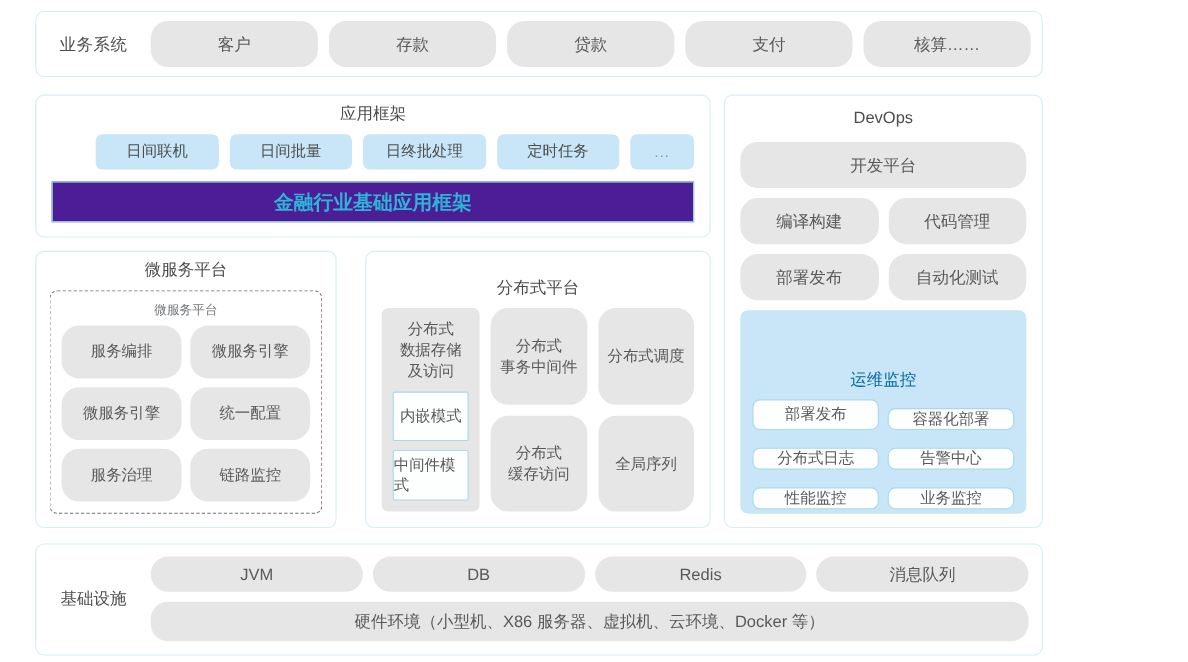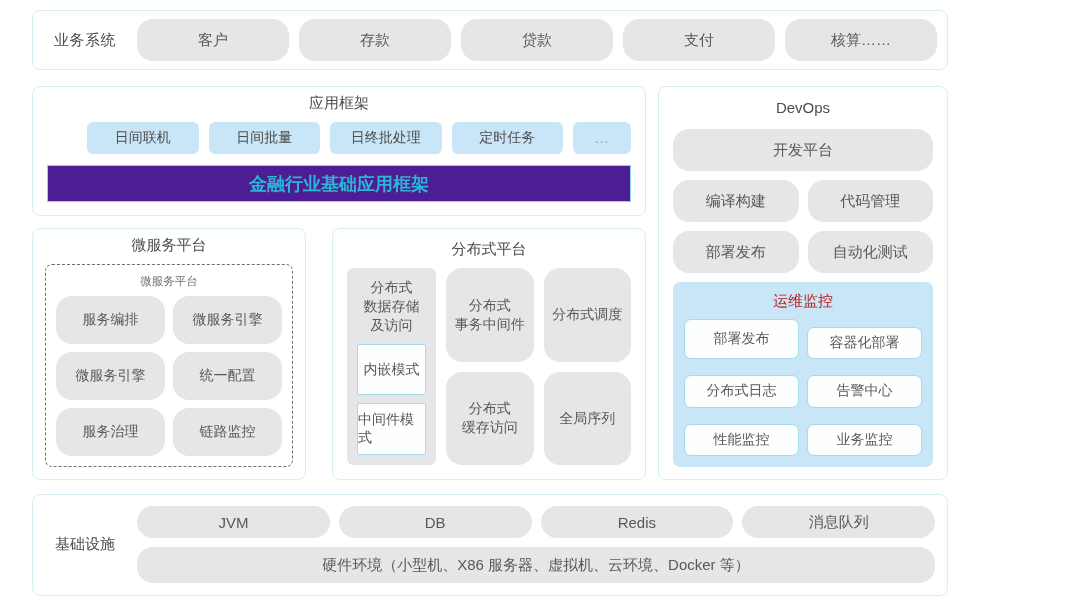--- a/index.html
+++ b/index.html
@@ -176,21 +176,21 @@
     grid-template-columns: 1fr 1fr;
     gap: 8px;
     min-height: 0;
   }
   .grid2 .gbox { font-size: 14px; }
 
   .dist-panel {
     flex: 1 1 auto;
     display: flex;
     flex-direction: column;
-    padding: 4px 14px 14px 14px;
+    padding: 16px 14px 14px 14px;
     min-width: 0;
   }
   .dist-grid {
     flex: 1 1 auto;
     display: grid;
     grid-template-columns: 1.02fr 1fr 1fr;
     grid-template-rows: 1fr 1fr;
     gap: 10px;
     min-height: 0;
   }
@@ -252,23 +252,24 @@
     border-radius: 7px;
     padding: 6px 11px 11px 11px;
     display: flex;
     flex-direction: column;
     box-sizing: border-box;
     min-height: 0;
   }
   .ops-title {
     text-align: center;
     font-size: 15px;
-    color: #b91c1c;
+    color: #0369a1;
     padding: 4px 0 8px 0;
     flex: 0 0 auto;
+    margin-top: 44px;
   }
   .ops-grid {
     flex: 1 1 auto;
     display: grid;
     grid-template-columns: 1fr 1fr;
     gap: 8px;
     min-height: 0;
   }
   .ops-grid .wbox {
     width: auto;

